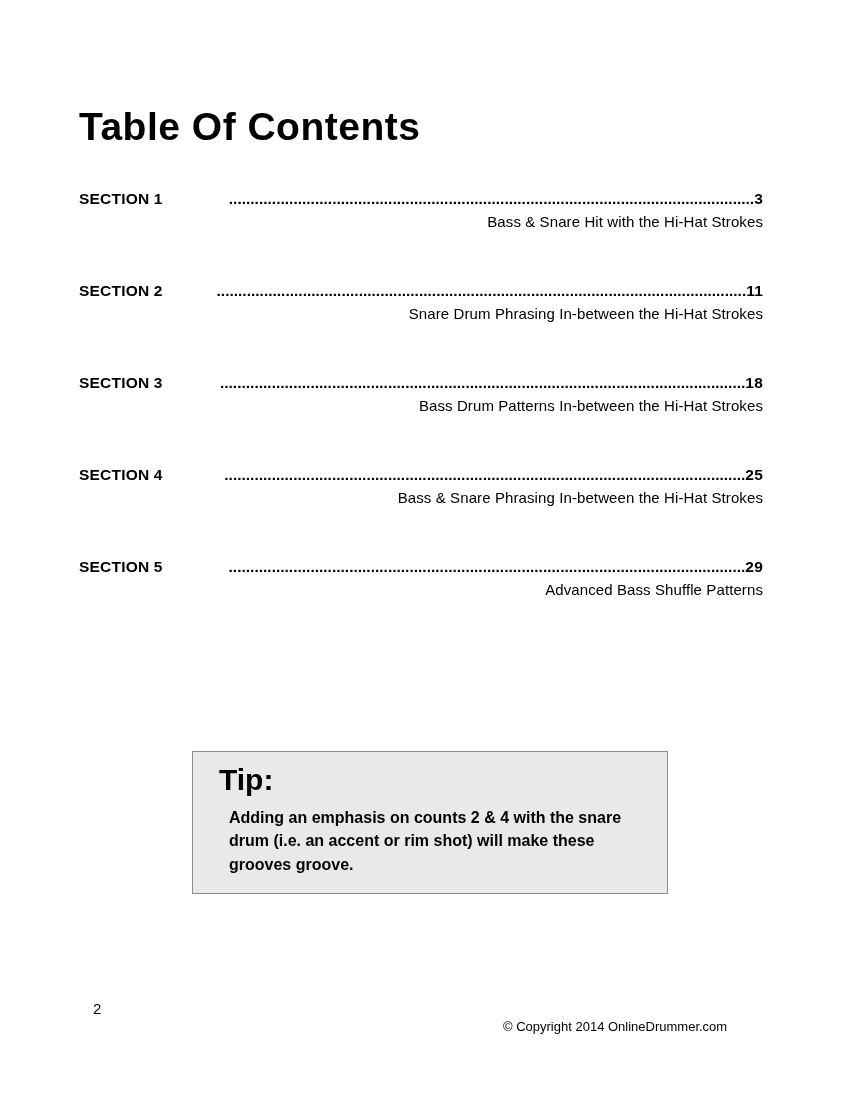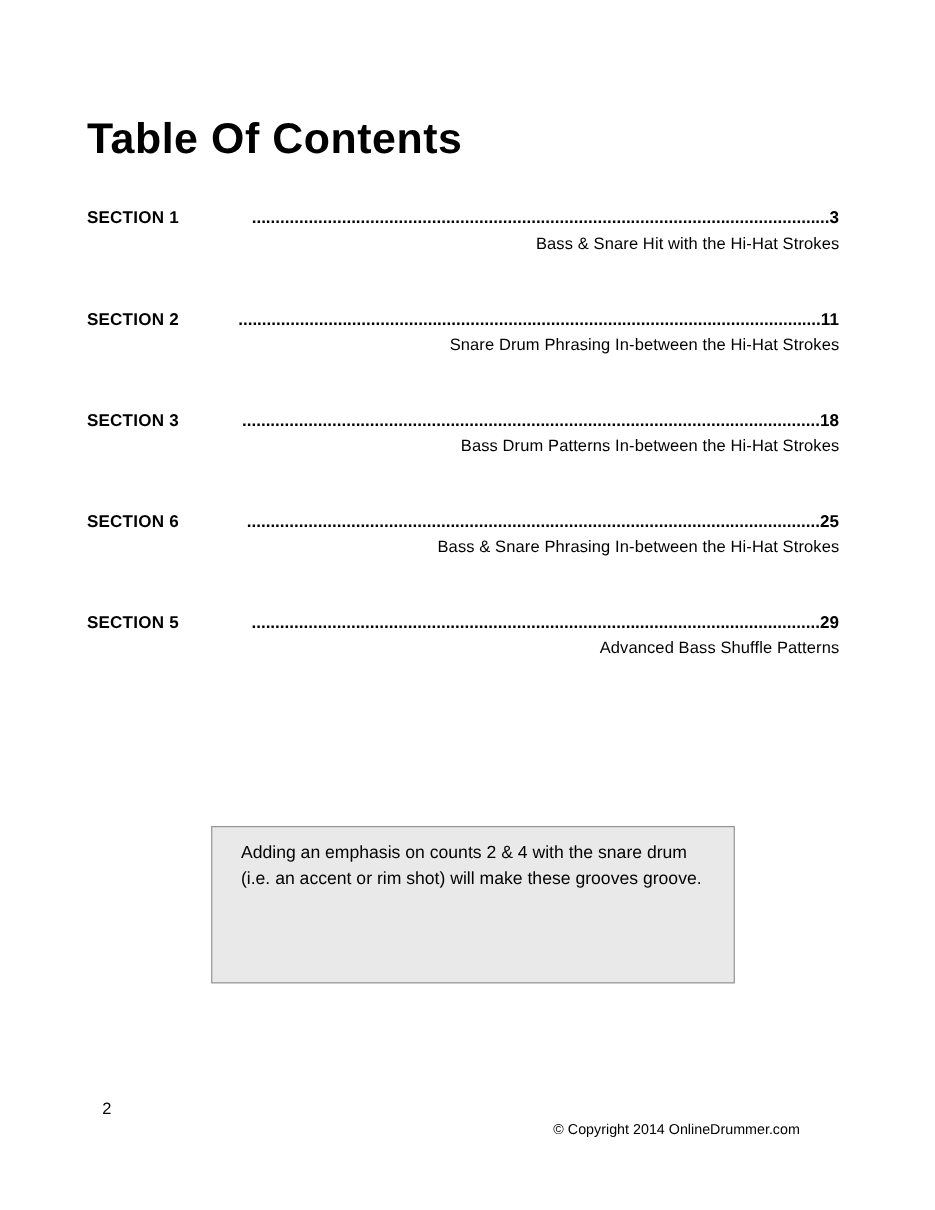--- a/index.html
+++ b/index.html
@@ -85,23 +85,23 @@
     padding: 12px 22px 10px 26px;
   }
   .tip-title {
     font-size: 30px;
     font-weight: bold;
     line-height: 1.05;
     margin: 0 0 2px 0;
   }
   .tip-text {
     font-size: 16px;
-    font-weight: normal;
+    font-weight: bold;
     line-height: 1.47;
-    margin: 0;
+    margin: 10px;
   }
   .footer-page {
     position: absolute;
     left: 93px;
     top: 1000px;
     font-size: 15px;
   }
   .footer-copy {
     position: absolute;
     left: 503px;
@@ -141,38 +141,39 @@
       <div class="entry-line">
         <span class="entry-label">SECTION 3</span>
         <span class="entry-dots">..........................................................................................................................</span>
         <span class="entry-page">18</span>
       </div>
       <div class="entry-sub">Bass Drum Patterns In-between the Hi-Hat Strokes</div>
     </div>
 
     <div class="entry">
       <div class="entry-line">
-        <span class="entry-label">SECTION 6</span>
+        <span class="entry-label">SECTION 4</span>
         <span class="entry-dots">.........................................................................................................................</span>
         <span class="entry-page">25</span>
       </div>
       <div class="entry-sub">Bass &amp; Snare Phrasing In-between the Hi-Hat Strokes</div>
     </div>
 
     <div class="entry">
       <div class="entry-line">
         <span class="entry-label">SECTION 5</span>
         <span class="entry-dots">........................................................................................................................</span>
         <span class="entry-page">29</span>
       </div>
       <div class="entry-sub">Advanced Bass Shuffle Patterns</div>
     </div>
 
   </div>
 
   <div class="tipbox">
+    <div class="tip-title">Tip:</div>
     <div class="tip-text">Adding an emphasis on counts 2 &amp; 4 with the snare drum (i.e. an accent or rim shot) will make these grooves groove.</div>
   </div>
 
   <div class="footer-page">2</div>
   <div class="footer-copy">© Copyright 2014 OnlineDrummer.com</div>
 
 </div>
 
 </body></html>

